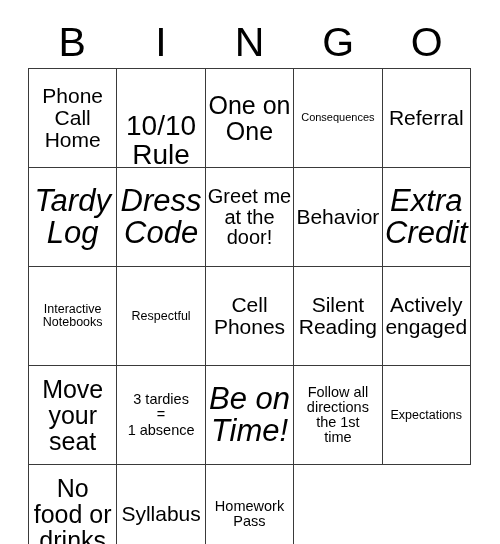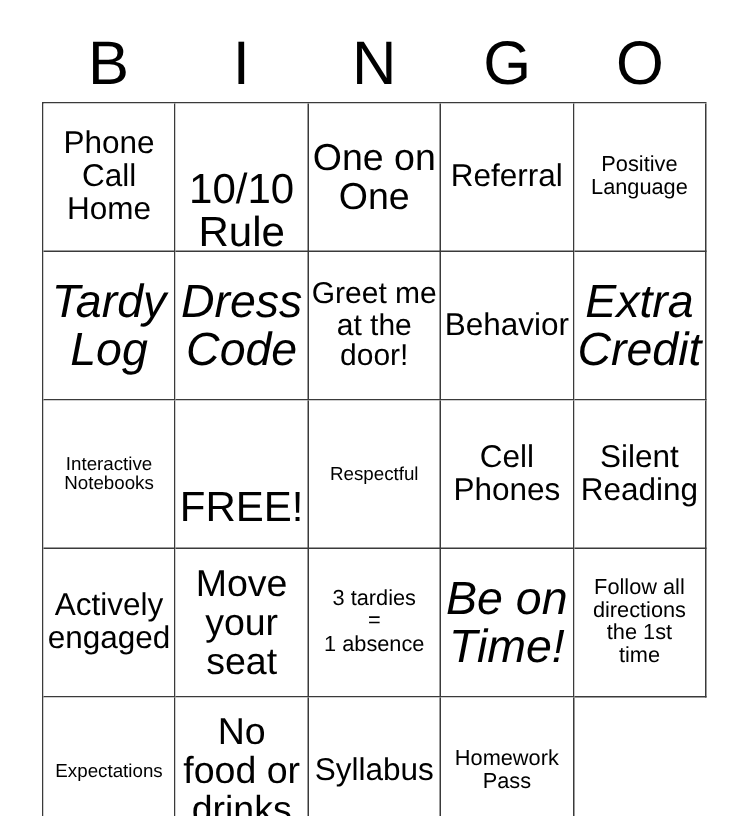--- a/index.html
+++ b/index.html
@@ -108,26 +108,25 @@
 Home</span>
       </div>
       <div class="cell fs-xl">
         <span class="cell-text">10/10
 Rule</span>
       </div>
       <div class="cell fs-lg">
         <span class="cell-text">One on
 One</span>
       </div>
+      <div class="cell fs-tiny">
+        <span class="cell-text">Consequences</span>
+      </div>
       <div class="cell fs-md">
         <span class="cell-text">Referral</span>
-      </div>
-      <div class="cell fs-xs">
-        <span class="cell-text">Positive
-Language</span>
       </div>
       <div class="cell fs-xxl">
         <span class="cell-text">Tardy
 Log</span>
       </div>
       <div class="cell fs-xxl">
         <span class="cell-text">Dress
 Code</span>
       </div>
       <div class="cell fs-sm">
@@ -138,23 +137,20 @@
       <div class="cell fs-md">
         <span class="cell-text">Behavior</span>
       </div>
       <div class="cell fs-xxl">
         <span class="cell-text">Extra
 Credit</span>
       </div>
       <div class="cell fs-xxs">
         <span class="cell-text">Interactive
 Notebooks</span>
-      </div>
-      <div class="cell fs-xl">
-        <span class="cell-text">FREE!</span>
       </div>
       <div class="cell fs-xxs">
         <span class="cell-text">Respectful</span>
       </div>
       <div class="cell fs-md">
         <span class="cell-text">Cell
 Phones</span>
       </div>
       <div class="cell fs-md">
         <span class="cell-text">Silent

